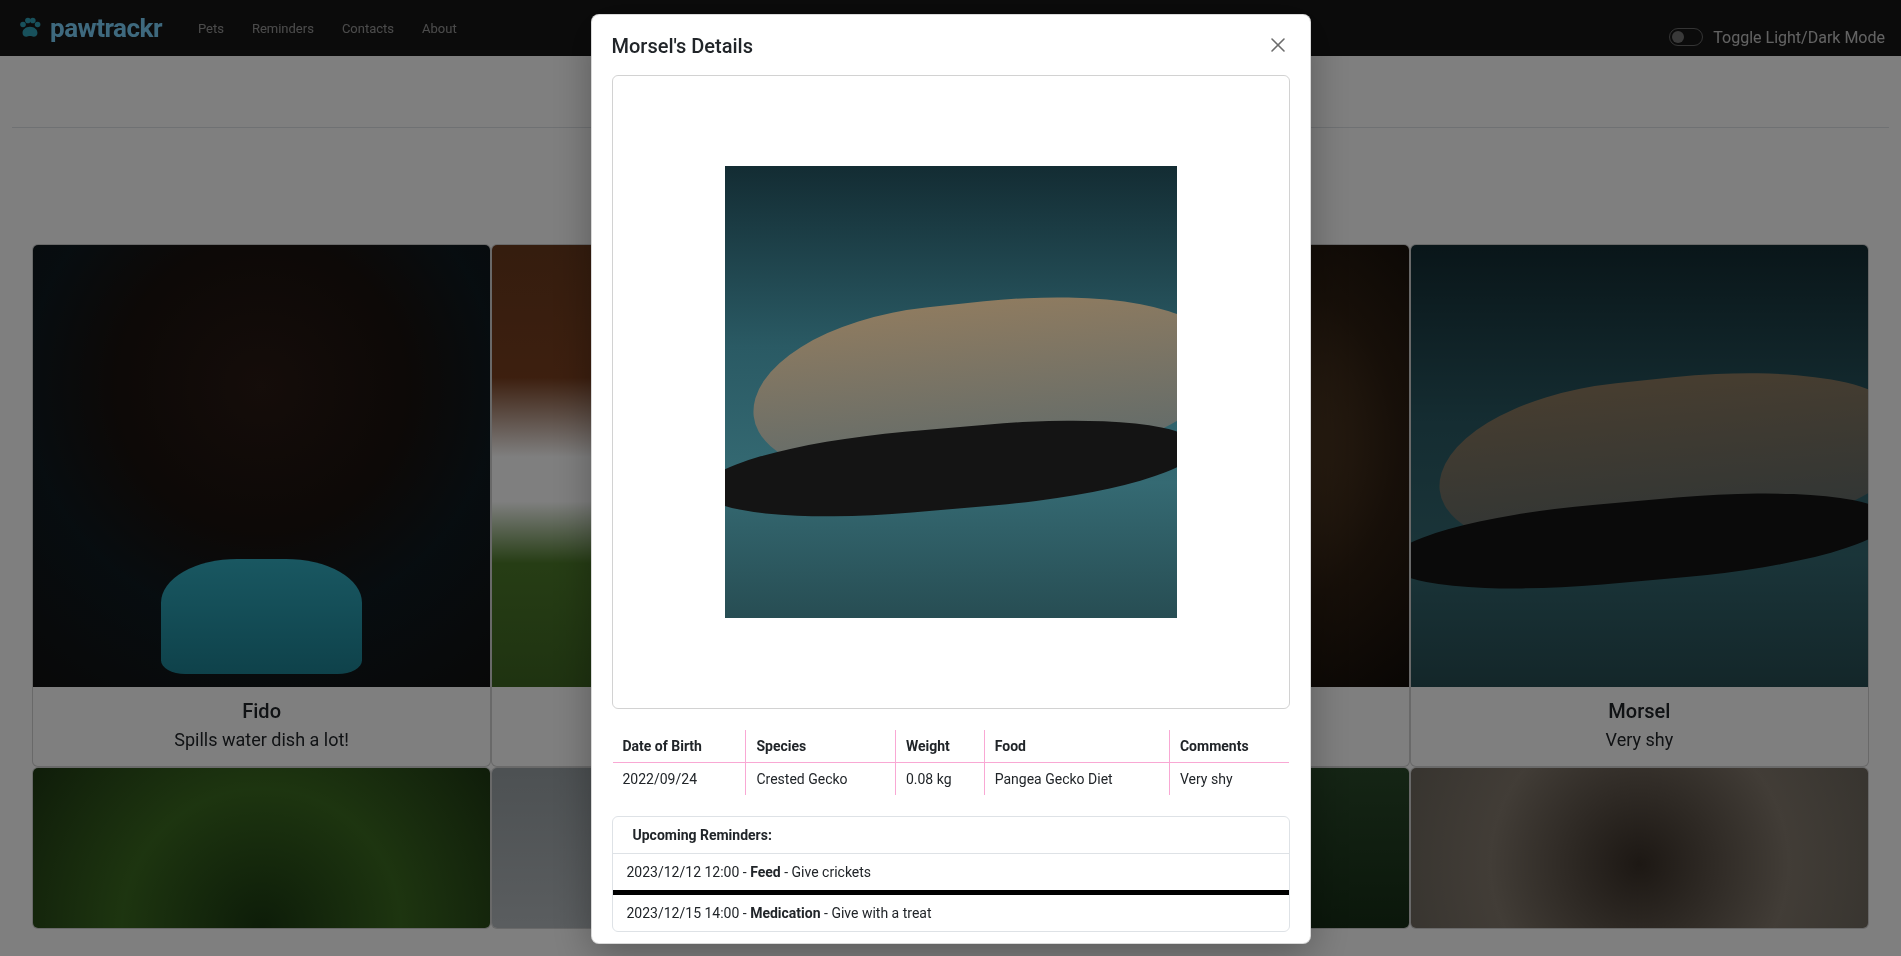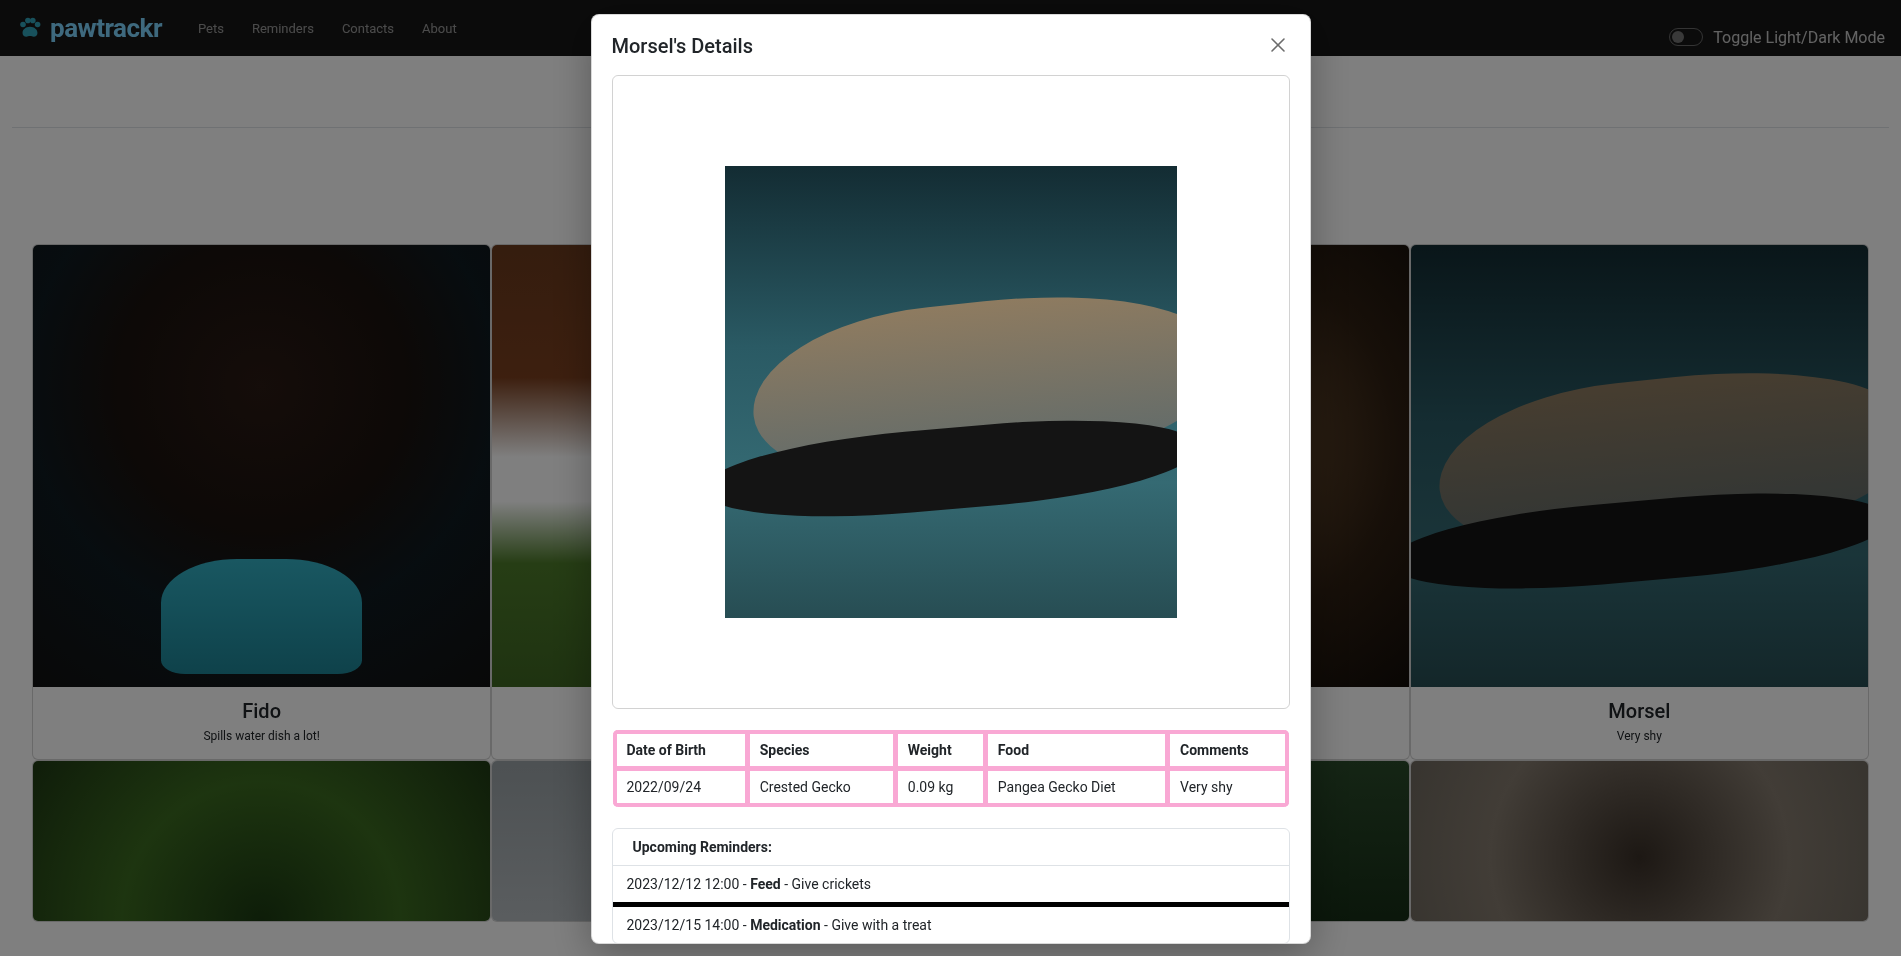--- a/index.html
+++ b/index.html
@@ -105,21 +105,21 @@
 .pet-body {
   padding: 12px 16px 16px 16px;
   text-align: center;
 }
 .pet-name {
   font-size: 20px;
   font-weight: 500;
   margin-bottom: 6px;
 }
 .pet-desc {
-  font-size: 12px;
+  font-size: 18px;
   color: #212529;
 }
 .pet-card.row2 .pet-img { height: 160px; }
 
 
 .img-dog {
   background: radial-gradient(circle at 50% 32%, #2a1a14 0%, #1a120e 38%, #0f1a20 62%, #111 100%);
   position: relative;
 }
 .img-dog::after{
@@ -207,21 +207,21 @@
 .detail-table {
   width: 100%;
   border-collapse: collapse;
   border: 1px solid #dee2e6;
   border-radius: 6px;
   overflow: hidden;
   margin-top: 20px;
   font-size: 14px;
 }
 .detail-table th, .detail-table td {
-  border: 5px solid #f9a8d4;
+  border: 1px solid #f9a8d4;
   padding: 8px 10px;
   text-align: left;
 }
 .detail-table th { font-weight: 700; background: #fff; }
 .reminders-box {
   border: 1px solid #dee2e6;
   border-radius: 6px;
   margin-top: 20px;
   font-size: 14px;
 }
@@ -340,21 +340,21 @@
           <th>Species</th>
           <th>Weight</th>
           <th>Food</th>
           <th>Comments</th>
         </tr>
       </thead>
       <tbody>
         <tr>
           <td>2022/09/24</td>
           <td>Crested Gecko</td>
-          <td>0.09 kg</td>
+          <td>0.08 kg</td>
           <td>Pangea Gecko Diet</td>
           <td>Very shy</td>
         </tr>
       </tbody>
     </table>
 
     <div class="reminders-box">
       <div class="reminders-title">Upcoming Reminders:</div>
       <div class="reminder-row">
         <span>2023/12/12 12:00</span><span> - </span><b>Feed</b><span> - </span><span>Give crickets</span>

